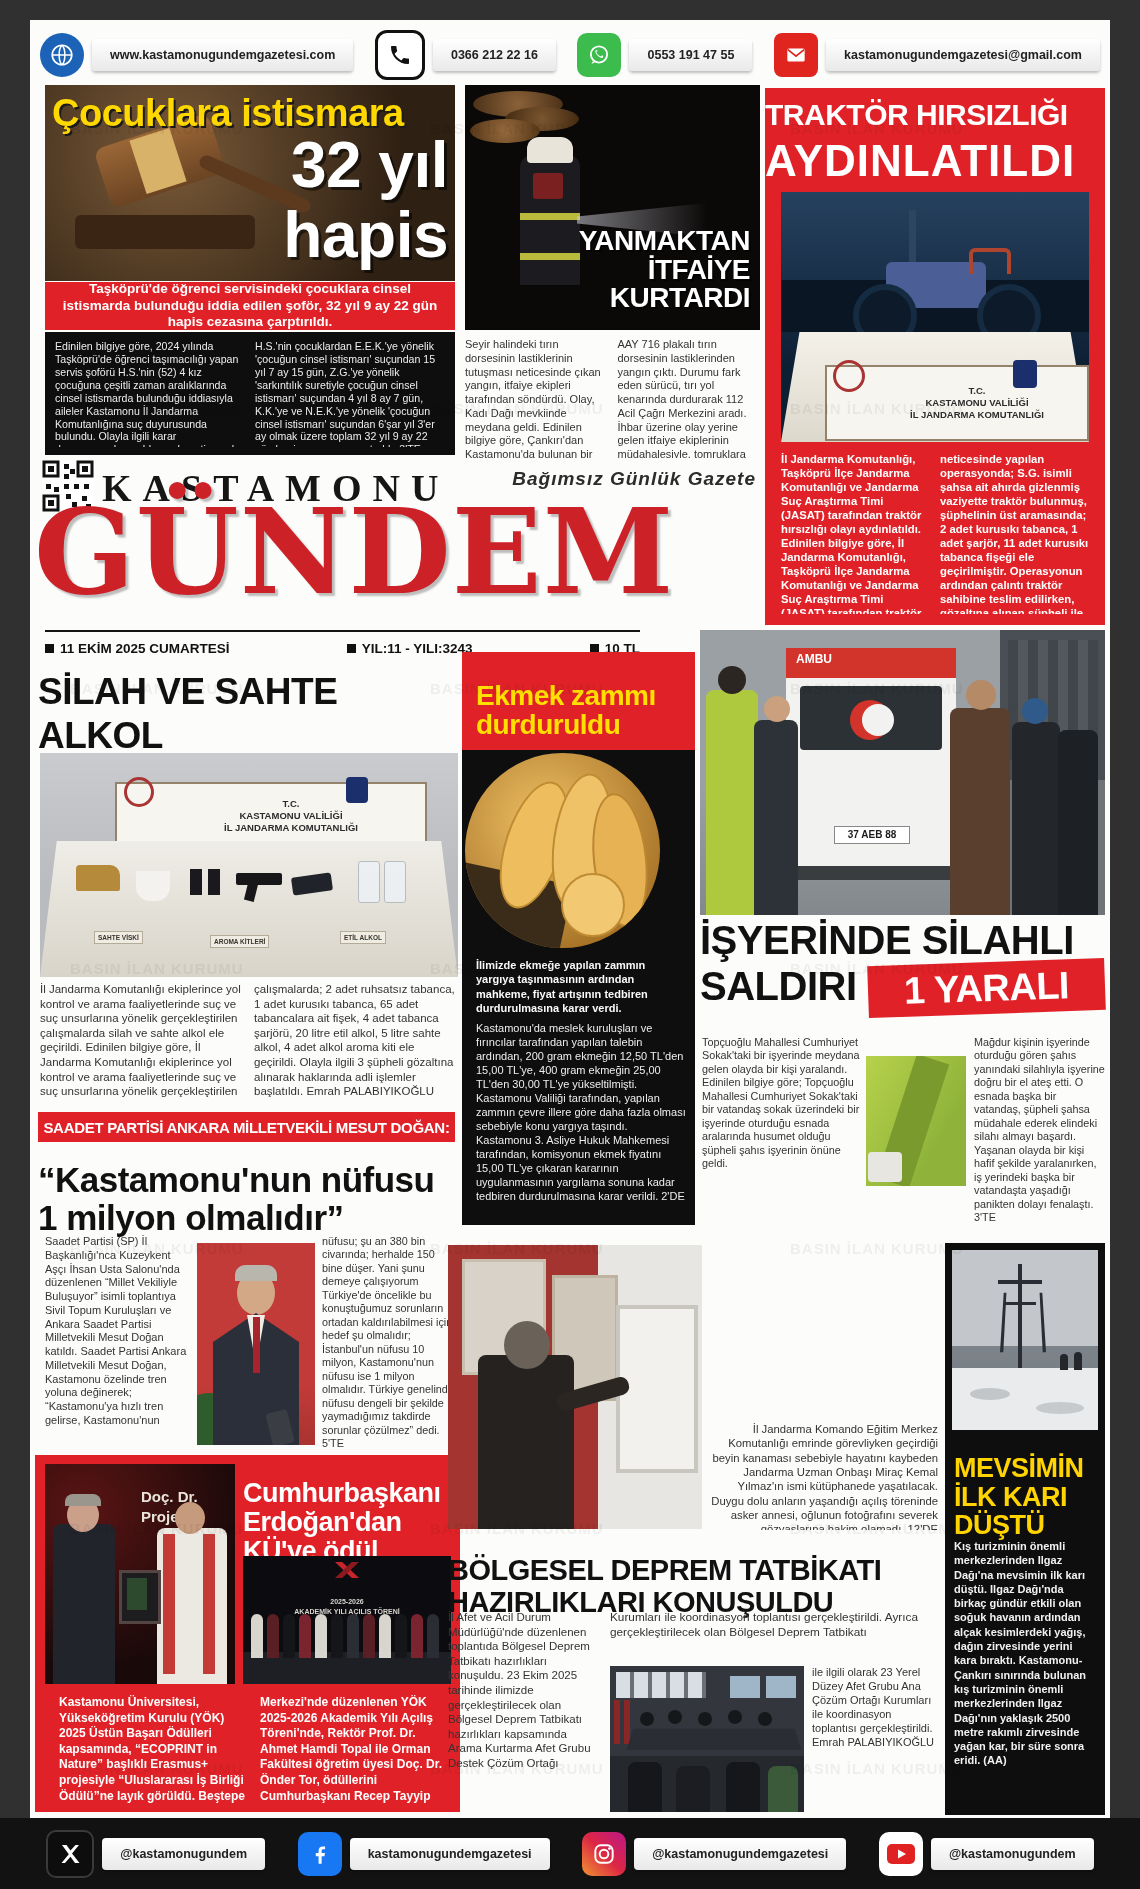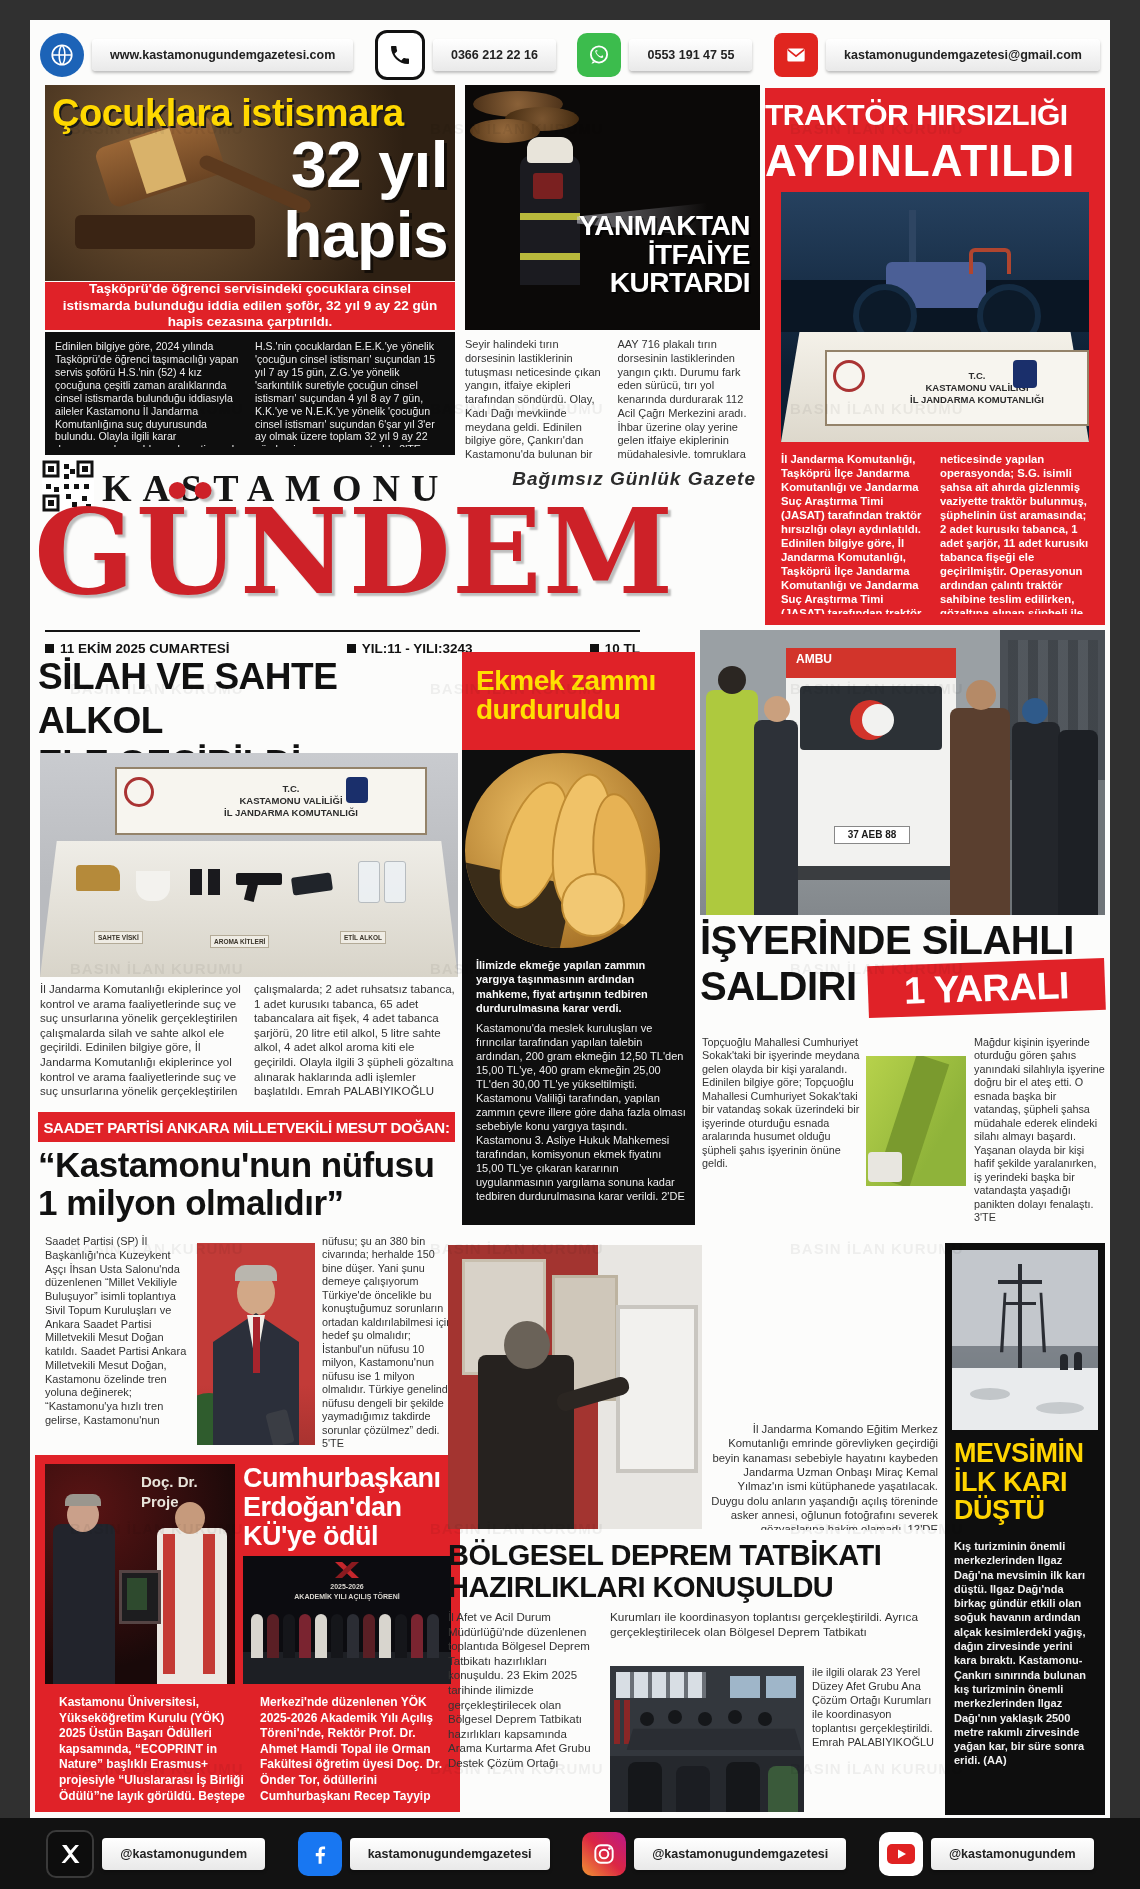--- a/index.html
+++ b/index.html
@@ -1,21 +1,21 @@
 <!DOCTYPE html>
 <html><head>
 <meta charset="utf-8">
 <style>
   html,body{margin:0;padding:0;background:#2b2b2b;}
   #page{position:relative;width:1140px;height:1889px;background:#303030;overflow:hidden;
         font-family:"Liberation Sans",sans-serif;}
   .abs{position:absolute;}
   .paper{position:absolute;left:30px;top:20px;width:1080px;height:1798px;background:#fcfcfb;}
   .photo{position:absolute;overflow:hidden;}
-  .pre{white-space:pre-line;}
+  .pre{white-space:pre-line;margin-top:15px;}
   .h900{font-family:"Liberation Sans",sans-serif;font-weight:900;color:#111;letter-spacing:-0.5px;}
   .cols{display:flex;gap:10px;overflow:hidden;}
   .cols>div{flex:1;}
   .wm{position:absolute;font:700 15px "Liberation Sans",sans-serif;color:#000;opacity:.055;
       letter-spacing:1px;pointer-events:none;z-index:60;}
   
   .contactbar{position:absolute;left:40px;top:30px;width:1060px;height:50px;display:flex;
       align-items:center;justify-content:space-between;z-index:5;}
   .chip{display:flex;align-items:center;gap:8px;}
   .chip .ic{width:44px;height:44px;border-radius:10px;display:flex;align-items:center;

